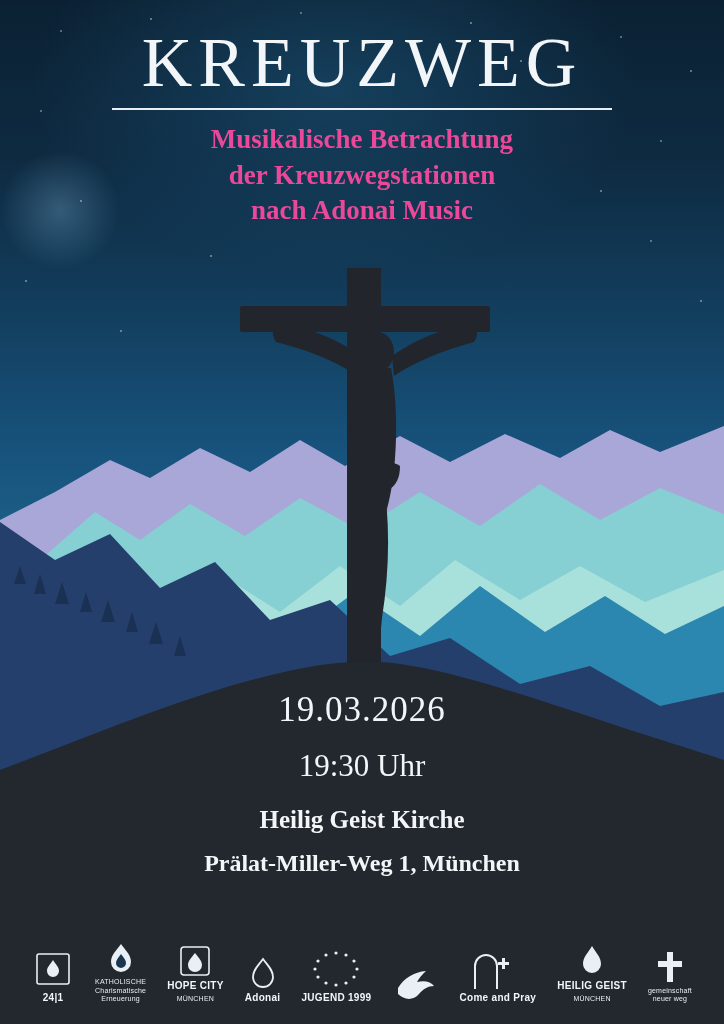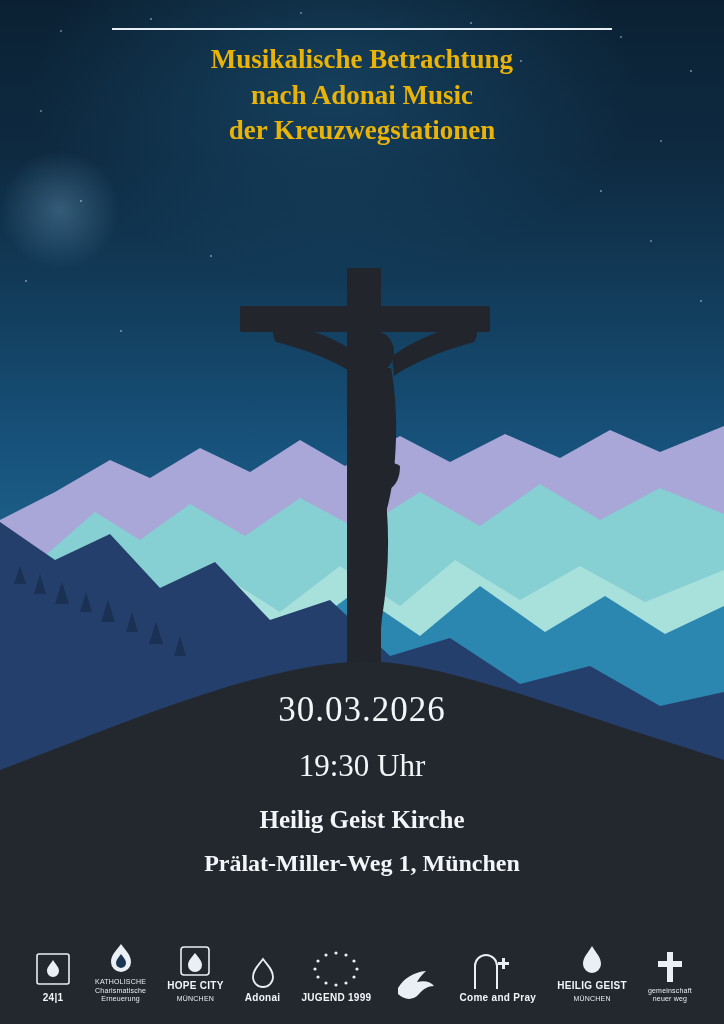--- a/index.html
+++ b/index.html
@@ -69,21 +69,21 @@
     height: 2px;
     background: #e8eff4;
     margin: 0 auto 12px auto;
   }
 
   .subtitle {
     font-family: "Liberation Serif", serif;
     font-weight: bold;
     font-size: 27px;
     line-height: 1.32;
-    color: #eab308;
+    color: #ec4899;
   }
 
   
   .layer { position: absolute; left: 0; width: 724px; }
 
   .l-lilac  { top: 400px; height: 300px; z-index: 5; }
   .l-teal1  { top: 440px; height: 300px; z-index: 6; }
   .l-teal2  { top: 470px; height: 300px; z-index: 7; }
   .l-blue   { top: 480px; height: 320px; z-index: 8; }
   .l-navy   { top: 470px; height: 340px; z-index: 9; }
@@ -194,25 +194,26 @@
     <div class="star" style="left:650px; top:240px; width:2px; height:2px;"></div>
     <div class="star" style="left:25px;  top:280px; width:1.5px;height:1.5px;"></div>
     <div class="star" style="left:700px; top:300px; width:1.5px;height:1.5px;"></div>
     <div class="star" style="left:120px; top:330px; width:1.5px;height:1.5px;"></div>
     <div class="star" style="left:600px; top:190px; width:1.5px;height:1.5px;"></div>
     <div class="star" style="left:520px; top:60px;  width:1.5px;height:1.5px;"></div>
     <div class="star" style="left:210px; top:255px; width:1.5px;height:1.5px;"></div>
   </div>
 
   <div class="title-wrap">
+    <div class="title">KREUZWEG</div>
     <div class="title-rule"></div>
     <div class="subtitle">
       <div>Musikalische Betrachtung</div>
+      <div>der Kreuzwegstationen</div>
       <div>nach Adonai Music</div>
-      <div>der Kreuzwegstationen</div>
     </div>
   </div>
 
   <svg class="layer l-lilac" viewBox="0 0 724 300" preserveAspectRatio="none">
     <path d="M0,120 L55,92 L110,60 L150,78 L200,48 L250,72 L300,40 L345,66 L400,36
              L450,62 L505,34 L560,58 L610,30 L660,52 L724,26 L724,300 L0,300 Z" fill="#a9a7d8"></path>
   </svg>
 
   <svg class="layer l-teal1" viewBox="0 0 724 300" preserveAspectRatio="none">
     <path d="M0,150 L40,120 L95,72 L140,100 L190,64 L245,96 L300,58 L360,90
@@ -269,21 +270,21 @@
 
       <path d="M350,466 C362,458 388,458 400,466 C400,478 396,486 388,490
                C376,494 366,492 356,486 C350,482 348,474 350,466 Z"></path>
 
       <path d="M360,500 C356,540 358,580 366,618 C370,640 372,654 374,664
                C378,654 380,640 382,618 C388,580 390,540 386,500 Z"></path>
     </g>
   </svg>
 
   <div class="info">
-    <div class="date">30.03.2026</div>
+    <div class="date">19.03.2026</div>
     <div class="time">19:30 Uhr</div>
     <div class="venue">Heilig Geist Kirche</div>
     <div class="address">Prälat-Miller-Weg 1, München</div>
   </div>
 
   <div class="logos">
 
     <div class="logo">
       <svg class="mark" width="42" height="42" viewBox="0 0 42 42">
         <rect x="5" y="6" width="32" height="30" rx="2" fill="none" stroke="#e9eff4" stroke-width="1.6"></rect>

